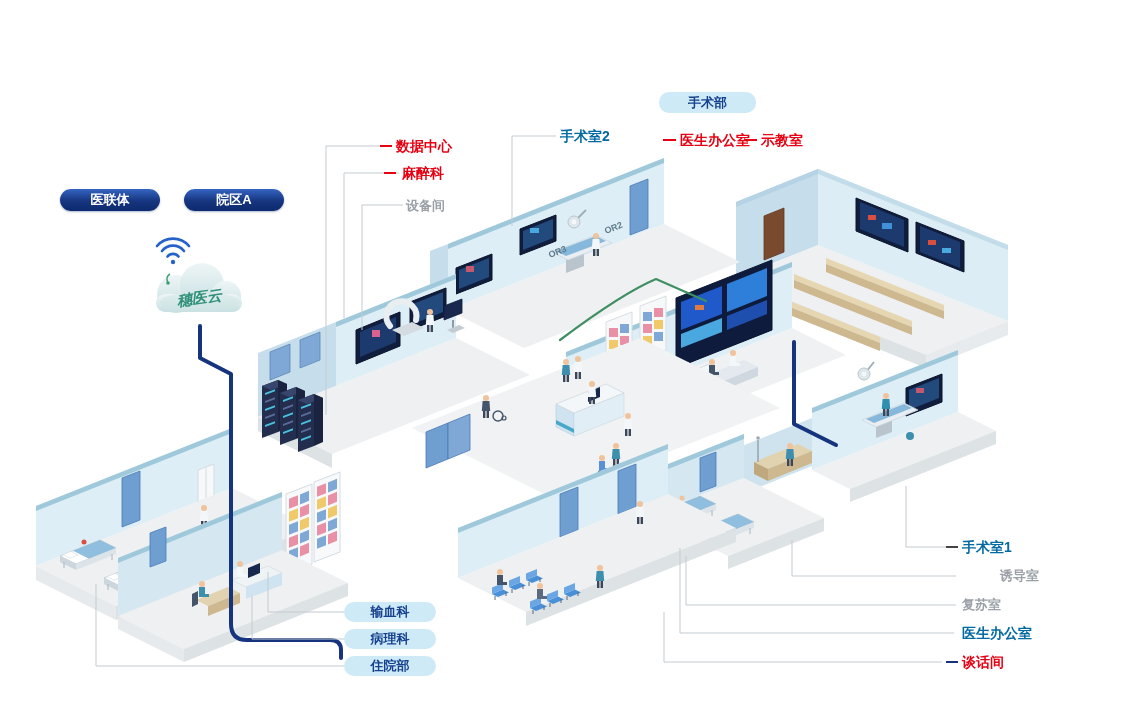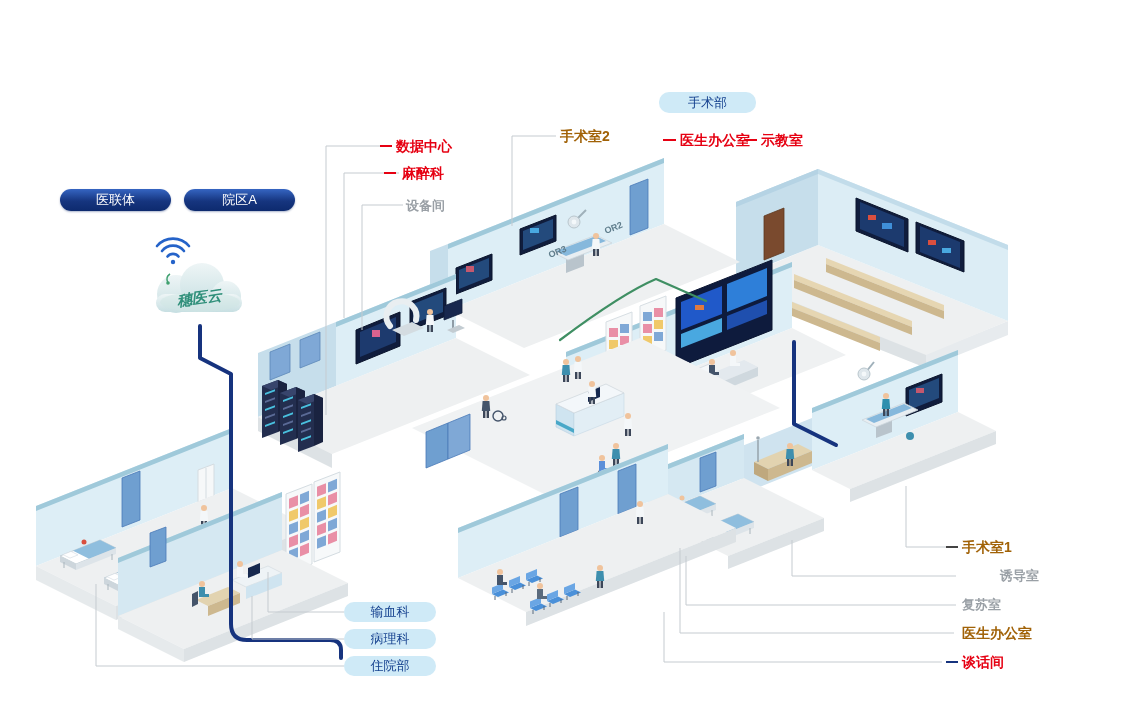--- a/index.html
+++ b/index.html
@@ -3,23 +3,23 @@
 <meta charset="utf-8">
 <style>
   *{margin:0;padding:0;box-sizing:border-box}
   html,body{background:#fff}
   body{font-family:"Liberation Sans","DejaVu Sans",sans-serif}
   .stage{position:relative;width:1129px;height:721px;background:#fff;overflow:hidden}
   .stage>svg{position:absolute;left:0;top:0}
   .lbl{position:absolute;font-size:14px;font-weight:bold;white-space:nowrap;line-height:1}
   .lbl.red{color:#e60012}
   .lbl.gray{color:#9aa0a6;font-weight:bold;font-size:13px}
-  .lbl.dark{color:#a16207}
-  .pill{position:absolute;display:flex;align-items:center;justify-content:center;font-weight:normal;font-size:13px;border-radius:11px;white-space:nowrap}
-  .pill.dk{width:111px;height:22px;color:#fff;background:linear-gradient(180deg,#3565c2 0%,#16357f 55%,#0d2a6e 100%);box-shadow:0 1px 2px rgba(13,42,110,.35)}
+  .lbl.dark{color:#0369a1}
+  .pill{position:absolute;display:flex;align-items:center;justify-content:center;font-weight:bold;font-size:13px;border-radius:11px;white-space:nowrap}
+  .pill.dk{width:100px;height:22px;color:#fff;background:linear-gradient(180deg,#3565c2 0%,#16357f 55%,#0d2a6e 100%);box-shadow:0 1px 2px rgba(13,42,110,.35)}
   .pill.lt{width:92px;height:20px;color:#15418f;background:#cfeaf7;border-radius:10px}
   .pill.dept{width:97px;height:21px}
 </style>
 </head>
 <body>
 
 <div class="stage">
 
 <svg width="1129" height="721" viewBox="0 0 1129 721">
   <defs>

